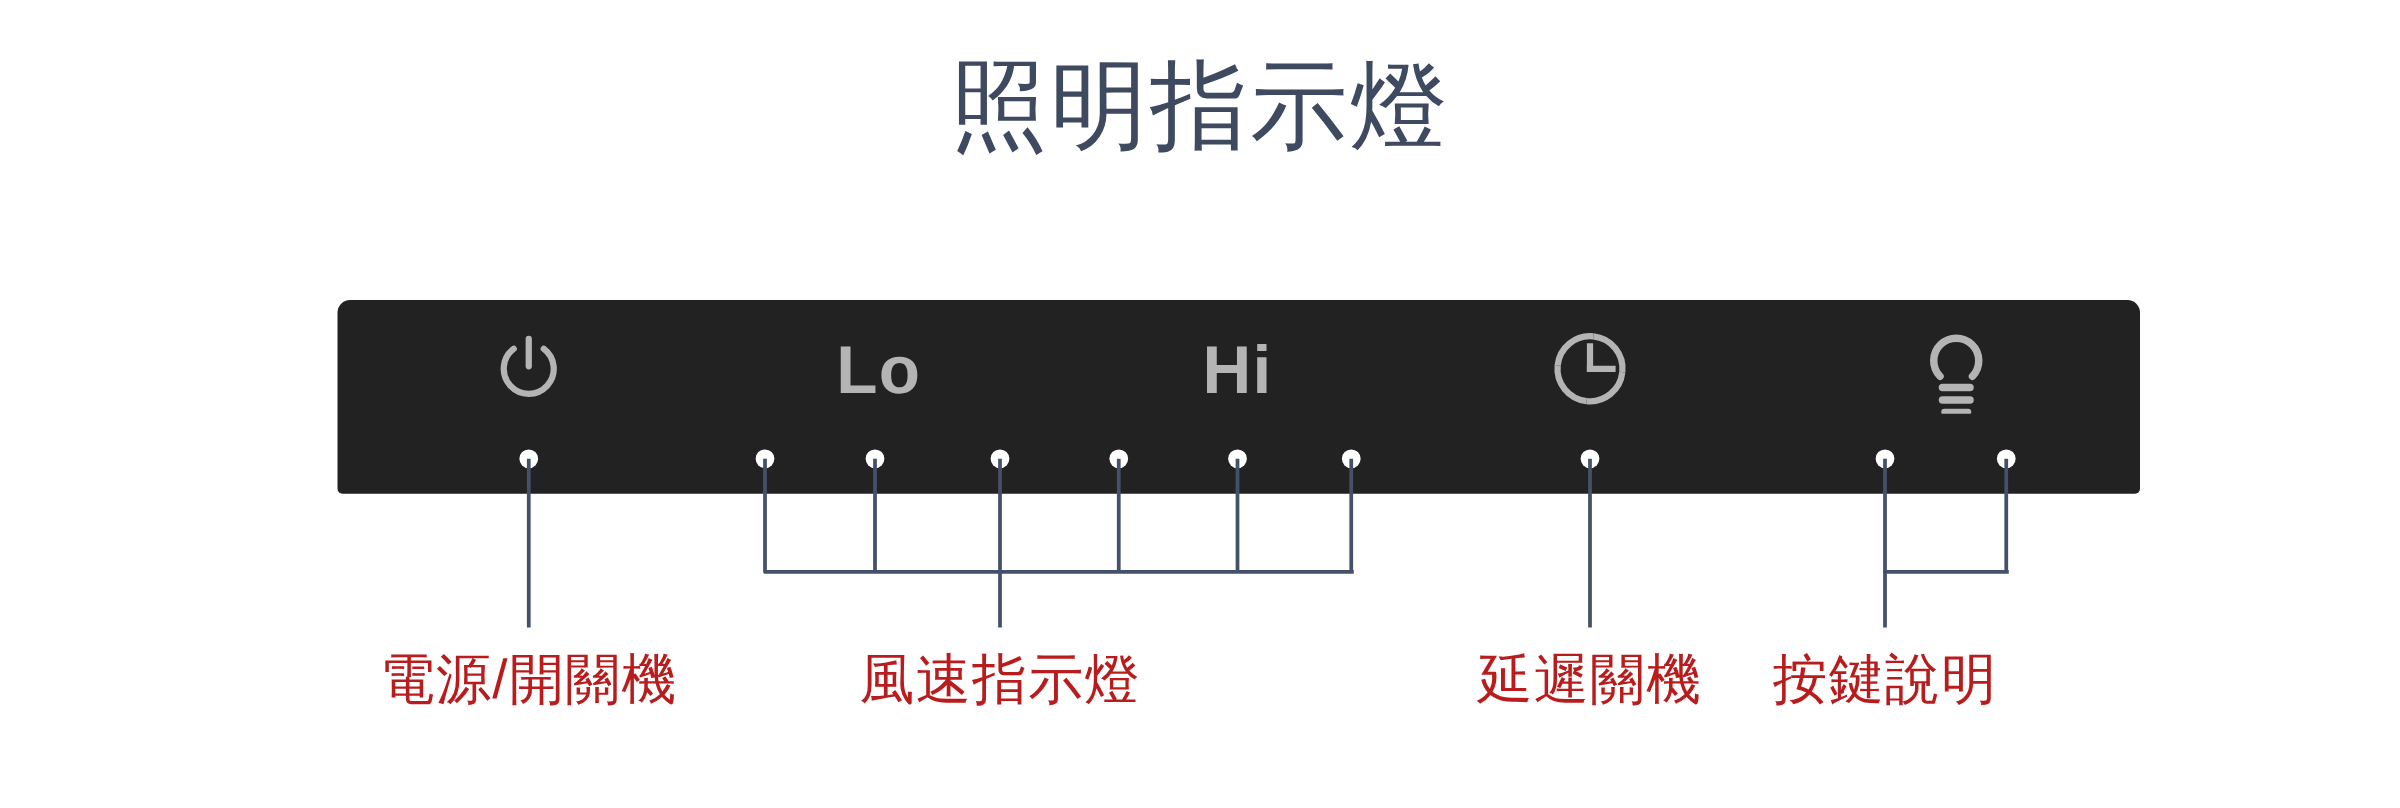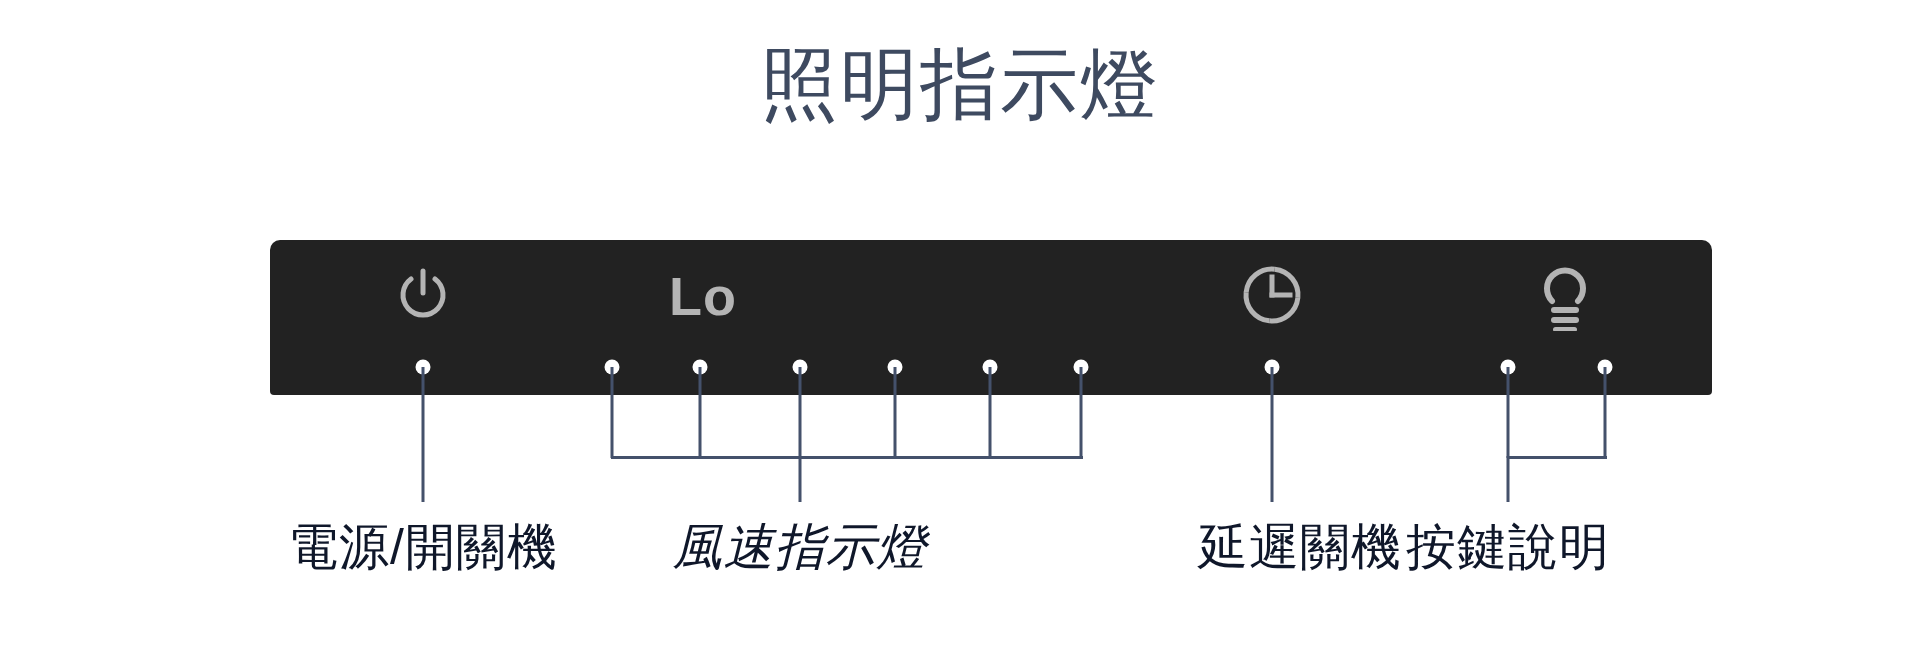--- a/index.html
+++ b/index.html
@@ -76,22 +76,22 @@
   }
   .lead-h {
     position: absolute;
     height: 3px;
     background: #44516b;
   }
 
   
   .caption {
     position: absolute;
-    font-size: 50px;
-    color: #0f172a;
+    font-size: 44px;
+    color: #b91c1c;
     white-space: nowrap;
     line-height: 1;
     letter-spacing: 1px;
   }
 </style>
 </head>
 <body>
 
 <div id="page-title">照明指示燈</div>
 
@@ -101,20 +101,23 @@
     <svg width="64" height="64" viewBox="0 0 64 64" aria-hidden="true">
       <path d="M20 16 A 20 20 0 1 0 44 16" fill="none" stroke="#b4b4b4" stroke-width="5" stroke-linecap="round"></path>
       <line x1="32" y1="8" x2="32" y2="30" stroke="#b4b4b4" stroke-width="5" stroke-linecap="round"></line>
     </svg>
   </div>
 
   <div class="panel-icon" style="left:388px; top:26px; width:90px; height:60px;">
     <span class="text-icon">Lo</span>
   </div>
 
+  <div class="panel-icon" style="left:675px; top:26px; width:90px; height:60px;">
+    <span class="text-icon">Hi</span>
+  </div>
 
   <div class="panel-icon" style="left:969px; top:22px; width:66px; height:66px;">
     <svg width="64" height="64" viewBox="0 0 64 64" aria-hidden="true">
       <g fill="none" stroke="#b4b4b4" stroke-width="5">
         <path d="M32 6 A 26 26 0 0 1 58 32" transform="rotate(6 32 32)"></path>
         <path d="M58 32 A 26 26 0 0 1 32 58" transform="rotate(6 32 32)"></path>
         <path d="M32 58 A 26 26 0 0 1 6 32" transform="rotate(6 32 32)"></path>
         <path d="M6 32 A 26 26 0 0 1 32 6" transform="rotate(6 32 32)"></path>
       </g>
       <line x1="32" y1="32" x2="32" y2="14" stroke="#b4b4b4" stroke-width="5" stroke-linecap="square"></line>
@@ -159,17 +162,17 @@
 
 <div class="lead-v" style="left:1272px; top:367px; height:135px;"></div>
 
 <div class="lead-v" style="left:1508px; top:367px; height:91px;"></div>
 <div class="lead-v" style="left:1605px; top:367px; height:91px;"></div>
 <div class="lead-h" style="left:1507px; top:456px; width:100px;"></div>
 <div class="lead-v" style="left:1508px; top:456px; height:46px;"></div>
 
 <div class="caption" style="left:423px; top:522px; transform:translateX(-50%);">電源/開關機</div>
 
-<div class="caption" style="left:800px; top:522px; transform:translateX(-50%);font-style:italic;">風速指示燈</div>
+<div class="caption" style="left:800px; top:522px; transform:translateX(-50%);">風速指示燈</div>
 
-<div class="caption" style="left:1272px; top:522px; transform:translateX(-50%);margin-left:28px;">延遲關機</div>
+<div class="caption" style="left:1272px; top:522px; transform:translateX(-50%);">延遲關機</div>
 
 <div class="caption" style="left:1508px; top:522px; transform:translateX(-50%);">按鍵說明</div>
 
 </body></html>

